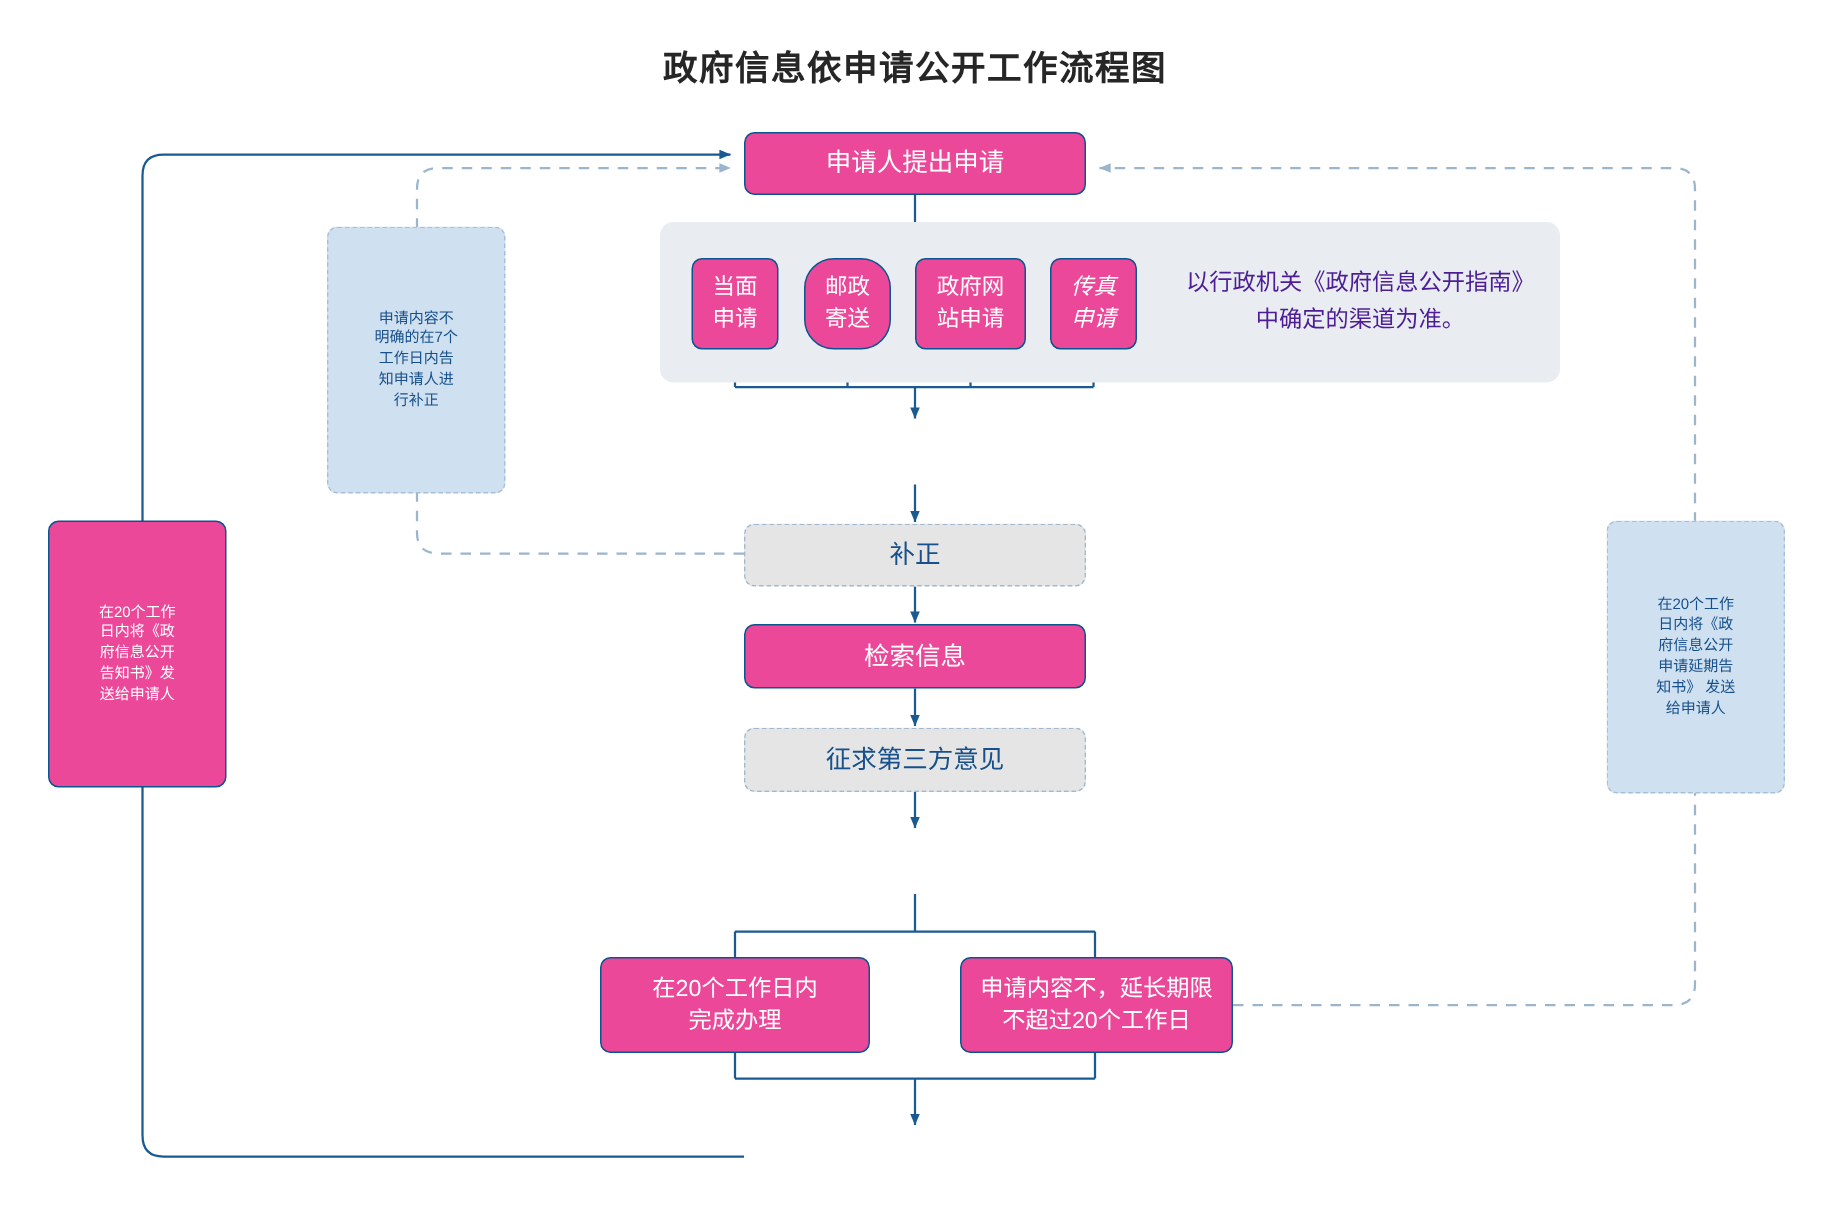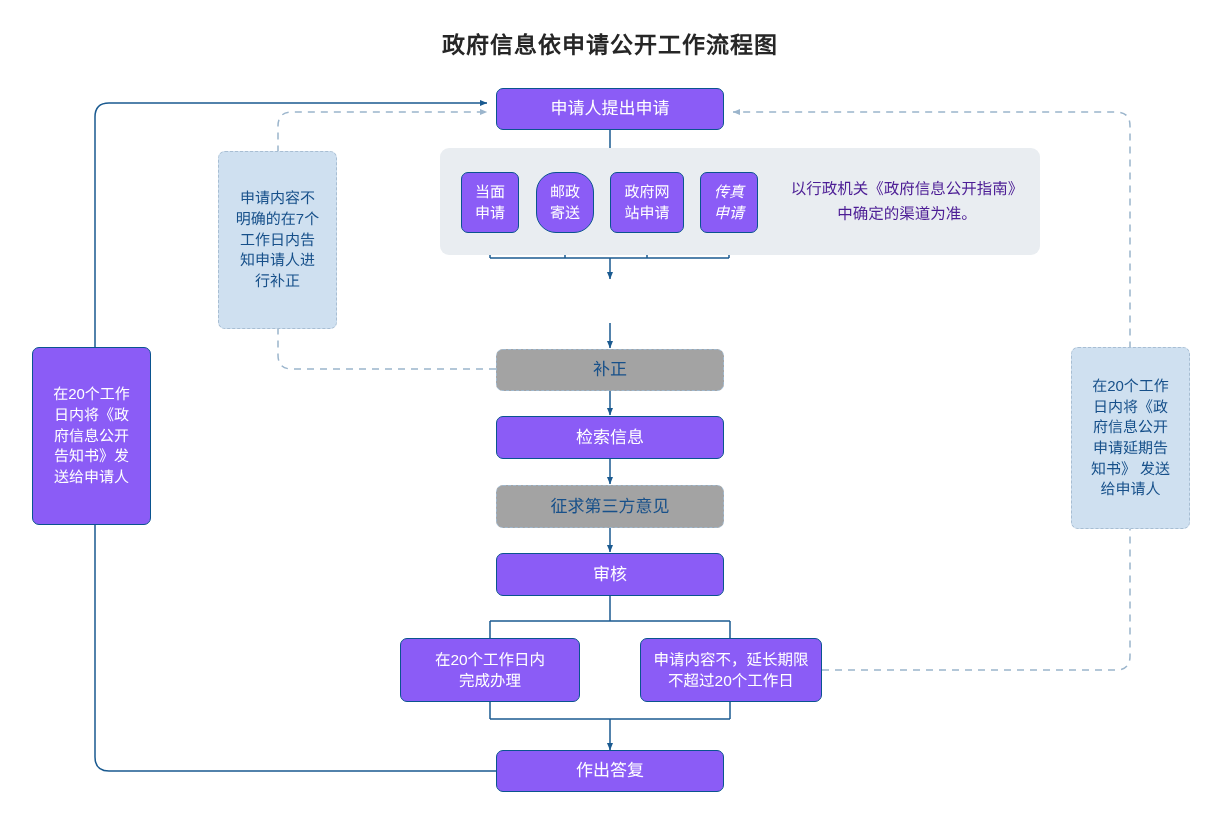--- a/index.html
+++ b/index.html
@@ -51,26 +51,26 @@
     box-sizing: border-box;
     display: flex;
     align-items: center;
     justify-content: center;
     text-align: center;
     border-radius: 7px;
     line-height: 1.38;
     white-space: pre-line;
   }
   .node.solid {
-    background: #8b5cf6;
+    background: #ec4899;
     color: #ffffff;
     border: 1px solid #0A548F;
   }
   .node.light {
-    background: #a3a3a3;
+    background: #e5e5e5;
     color: #17508A;
     border: 1px dashed #9FB8CE;
   }
   .node.lightplain {
     background: #CFE0F0;
     color: #17508A;
     border: 1px dashed #A8BED3;
   }
 
   
@@ -85,21 +85,21 @@
     color: #4c1d95;
     font-size: 15.5px;
     line-height: 1.62;
     white-space: pre-line;
     text-align: center;
   }
 
   
   .fs-main   { font-size: 17px; }
   .fs-chan   { font-size: 15px; }
-  .fs-side   { font-size: 15px; }
+  .fs-side   { font-size: 10px; }
   .fs-bottom { font-size: 15.5px; }
 </style>
 </head>
 <body>
 
 <div id="canvas">
 
   <div class="title">政府信息依申请公开工作流程图</div>
 
   <svg id="wires" viewBox="0 0 1220 821" xmlns="http://www.w3.org/2000/svg">
@@ -173,29 +173,27 @@
   <div class="node solid fs-chan" style="left:700px; top:172px; width:58px; height:61px;font-style:italic;">传真
 申请</div>
 
 
   <div class="node light fs-main" style="left:496px; top:349px; width:228px; height:42px;">补正</div>
 
   <div class="node solid fs-main" style="left:496px; top:416px; width:228px; height:43px;">检索信息</div>
 
   <div class="node light fs-main" style="left:496px; top:485px; width:228px; height:43px;">征求第三方意见</div>
 
-  <div class="node solid fs-main" style="left:496px; top:553px; width:228px; height:43px;">审核</div>
 
   <div class="node solid fs-bottom" style="left:400px; top:638px; width:180px; height:64px;">在20个工作日内
 完成办理</div>
 
   <div class="node solid fs-bottom" style="left:640px; top:638px; width:182px; height:64px;">申请内容不，延长期限
 不超过20个工作日</div>
 
-  <div class="node solid fs-main" style="left:496px; top:750px; width:228px; height:42px;">作出答复</div>
 
   <div class="node lightplain fs-side" style="left:218px; top:151px; width:119px; height:178px; padding:0 8px;">申请内容不
 明确的在7个
 工作日内告
 知申请人进
 行补正</div>
 
   <div class="node solid fs-side" style="left:32px; top:347px; width:119px; height:178px; padding:0 8px;">在20个工作
 日内将《政
 府信息公开

